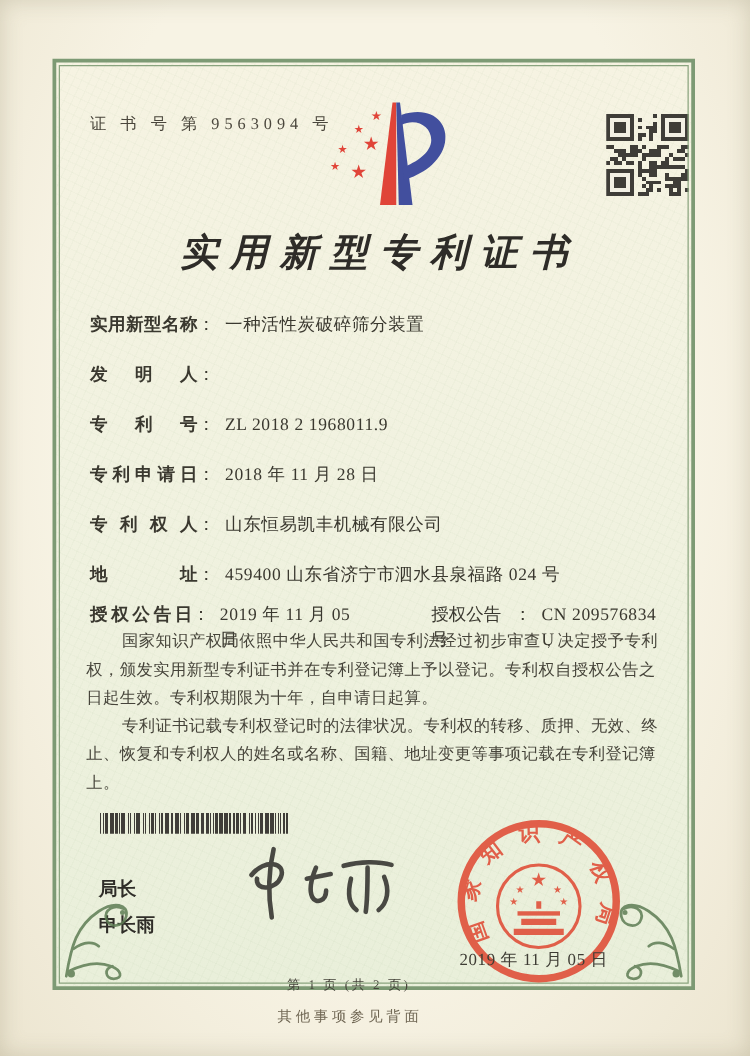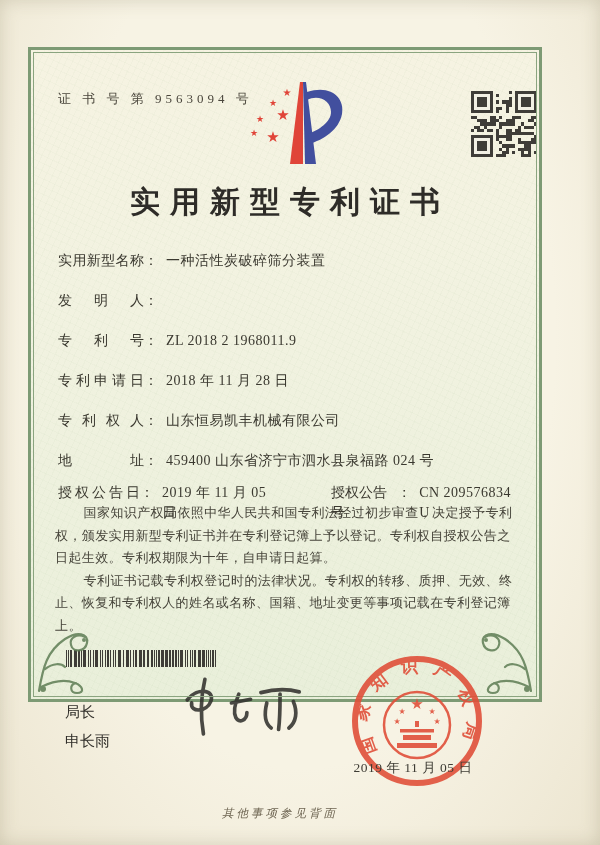--- a/index.html
+++ b/index.html
@@ -5,61 +5,61 @@
   html,body{margin:0;padding:0;}
   body{
     width:600px;height:845px;position:relative;overflow:hidden;
     background:radial-gradient(ellipse at 50% 40%, #f7f3e4 60%, #ece5d0 100%);
     font-family:"Liberation Serif","DejaVu Serif",serif;
     color:#37352f;
   }
   .paper-edge{position:absolute;inset:0;box-shadow:inset 0 0 18px rgba(120,110,80,.25);pointer-events:none;}
   
   .frame{
-    position:absolute;left:28px;top:47px;width:514px;height:655px;
+    position:absolute;left:42px;top:47px;width:514px;height:745px;
     border:3px solid #7d9a74;box-sizing:border-box;
     background:
       repeating-linear-gradient(115deg, rgba(140,175,125,.045) 0 1px, transparent 1px 6px),
       repeating-linear-gradient(25deg, rgba(140,175,125,.04) 0 1px, transparent 1px 7px),
       linear-gradient(180deg,#f6f3e2 0%,#f1f2e0 45%,#e9efda 100%);
   }
   .frame::after{content:"";position:absolute;inset:2px;border:1px solid #8aa47f;pointer-events:none;}
   
   .cert-no{position:absolute;left:27px;top:40px;font-size:13px;letter-spacing:4px;color:#4a463c;}
   .logo{position:absolute;left:212px;top:26px;width:104px;height:96px;}
   .qr{position:absolute;left:440px;top:41px;width:66px;height:66px;}
   .title{
     position:absolute;left:0;right:0;top:132px;text-align:center;
-    font-size:30px;font-weight:700;letter-spacing:10px;text-indent:10px;color:#2e2c28;
+    font-size:30px;font-weight:700;letter-spacing:10px;text-indent:10px;color:#2e2c28;font-style:italic;
   }
   
   .fields{position:absolute;left:27px;top:201px;width:462px;font-size:14px;color:#3a382f;}
   .frow{height:40px;display:flex;align-items:flex-start;line-height:20px;}
-  .flabel{display:inline-block;width:86px;text-align:justify;text-align-last:justify;-moz-text-align-last:justify;}
+  .flabel{display:inline-block;width:86px;text-align:justify;text-align-last:justify;font-weight:bold;-moz-text-align-last:justify;}
   .fcolon{display:inline-block;margin-right:8px;}
   .fvalue{letter-spacing:.5px;}
   .grant{height:auto;margin-top:-8px;justify-content:center;}
   .grant .pair2{margin-left:52px;display:flex;}
   .grant .flabel2{display:inline-block;}
   
   .paras{position:absolute;left:24px;top:452px;width:466px;font-size:13px;line-height:1.74;color:#46443a;}
   .paras p{margin:0;text-indent:2.2em;letter-spacing:.4px;}
   
   .barcode{position:absolute;left:35px;top:600px;width:152px;height:17px;}
-  .officer{position:absolute;left:34px;top:648px;font-size:15px;line-height:29px;font-weight:400;color:#2f2d28;}
+  .officer{position:absolute;left:34px;top:648px;font-size:15px;line-height:29px;font-weight:700;color:#2f2d28;}
   .signature{position:absolute;left:140px;top:622px;width:140px;height:70px;}
   .seal{position:absolute;left:306px;top:601px;width:160px;height:145px;z-index:1;}
   .seal-date{position:absolute;left:312px;top:709px;width:140px;text-align:center;z-index:2;
     font-size:13.5px;letter-spacing:.5px;color:#3e3c34;}
   .page-footer{position:absolute;left:0;right:40px;top:731px;text-align:center;font-size:10.5px;letter-spacing:2px;color:#45433a;}
   .flourish{position:absolute;width:58px;height:78px;bottom:4px;opacity:.85;}
   .flourish.left{left:4px;}
   .flourish.right{right:4px;transform:scaleX(-1);}
   
-  .back-note{position:absolute;left:222px;top:806px;font-size:11.5px;letter-spacing:3px;color:#6e6552;font-style:italic;}
+  .back-note{position:absolute;left:222px;top:806px;font-size:11.5px;letter-spacing:3px;color:#6e6552;}
 </style>
 </head>
 <body>
 
 <div class="paper-edge"></div>
 
 <div class="frame">
 
   <div class="cert-no">证 书 号 第 9563094 号</div>
 
@@ -347,20 +347,21 @@
           <rect x="60" y="92" width="40" height="5"></rect>
           <rect x="66" y="84" width="28" height="5"></rect>
           <rect x="63" y="78" width="34" height="3.5"></rect>
           <rect x="78" y="70" width="4" height="6"></rect>
         </g>
       </g>
     </g>
   </svg>
   <div class="seal-date">2019 年 11 月 05 日</div>
 
+  <div class="page-footer">第 1 页 (共 2 页)</div>
 
   <svg class="flourish left" viewBox="0 0 58 78">
     <g fill="none" stroke="#5e7d54" stroke-width="2.2" stroke-linecap="round">
       <path d="M4,74 C8,50 12,34 30,22 C42,14 54,16 52,26 C50,35 38,36 36,28 C34,21 42,16 50,20"></path>
       <path d="M6,70 C18,64 30,62 40,66 C48,69 50,76 42,76 C35,76 34,68 41,66"></path>
       <path d="M10,52 C18,46 26,46 30,50"></path>
       <circle cx="8" cy="72" r="3" fill="#5e7d54" stroke="none"></circle>
       <circle cx="49" cy="23" r="2" fill="#5e7d54" stroke="none"></circle>
     </g>
   </svg>

